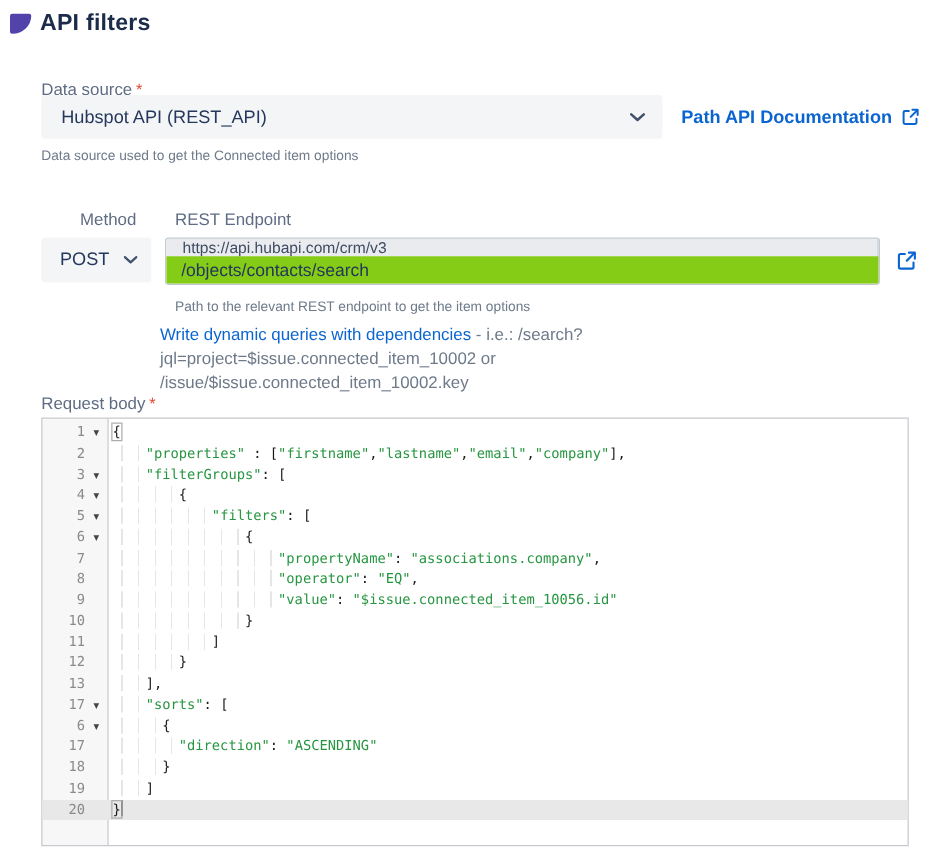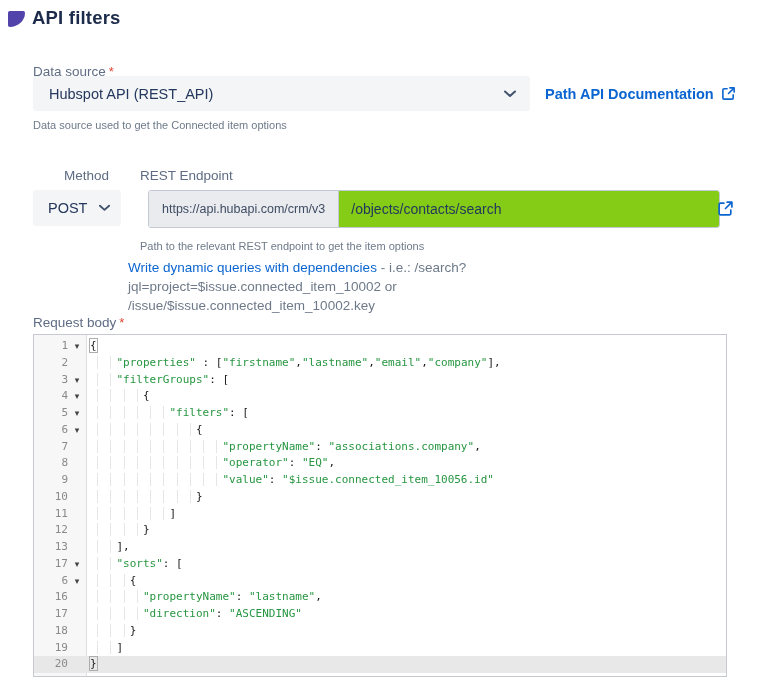--- a/index.html
+++ b/index.html
@@ -93,21 +93,21 @@
 
 <div class="abs select" style="left:33px;top:190px;width:88px;height:36px;">
   <span class="val" style="padding-left:15px;">POST</span>
   <span class="chev" style="padding-right:11px;">
     <svg width="11" height="8" viewBox="0 0 12 8">
         <path d="M1 1.5 L6 6 L11 1.5" fill="none" stroke="#42526e" stroke-width="2" stroke-linecap="round" stroke-linejoin="round"></path>
       </svg>
   </span>
 </div>
 
-<div class="abs ep-group" style="left:148px;top:190px;width:570px;height:36px;">
+<div class="abs ep-group" style="left:132px;top:190px;width:570px;height:36px;flex-direction:column;">
   <div class="ep-prefix">https://api.hubapi.com/crm/v3</div>
   <input class="ep-input" type="text" value="/objects/contacts/search" style="">
 </div>
 
 <div class="abs ext-btn" style="left:716px;top:199px;width:18px;height:18px;">
   <svg width="17" height="17" viewBox="0 0 16 16" fill="none" stroke="#0b65d0" stroke-width="1.6" stroke-linecap="round" stroke-linejoin="round">
     <path d="M6.5 3H3.2A1.2 1.2 0 0 0 2 4.2v8.6A1.2 1.2 0 0 0 3.2 14h8.6a1.2 1.2 0 0 0 1.2-1.2V9.5"></path>
     <path d="M9.5 2H14v4.5"></path>
     <path d="M13.5 2.5 8 8"></path>
   </svg>
@@ -229,27 +229,20 @@
       </div>
       <div class="cm-row">
         <div class="cm-gutter-cell">
           <span class="cm-num">6</span>
           <span class="cm-fold">▾</span>
         </div>
         <pre class="cm-code"><span class="cm-indent">      </span><span class="cm-pun">{</span></pre>
       </div>
       <div class="cm-row">
         <div class="cm-gutter-cell">
-          <span class="cm-num">16</span>
-          <span class="cm-fold"></span>
-        </div>
-        <pre class="cm-code"><span class="cm-indent">        </span><span class="cm-str">"propertyName"</span><span class="cm-pun">: </span><span class="cm-str">"lastname"</span><span class="cm-pun">,</span></pre>
-      </div>
-      <div class="cm-row">
-        <div class="cm-gutter-cell">
           <span class="cm-num">17</span>
           <span class="cm-fold"></span>
         </div>
         <pre class="cm-code"><span class="cm-indent">        </span><span class="cm-str">"direction"</span><span class="cm-pun">: </span><span class="cm-str">"ASCENDING"</span></pre>
       </div>
       <div class="cm-row">
         <div class="cm-gutter-cell">
           <span class="cm-num">18</span>
           <span class="cm-fold"></span>
         </div>

